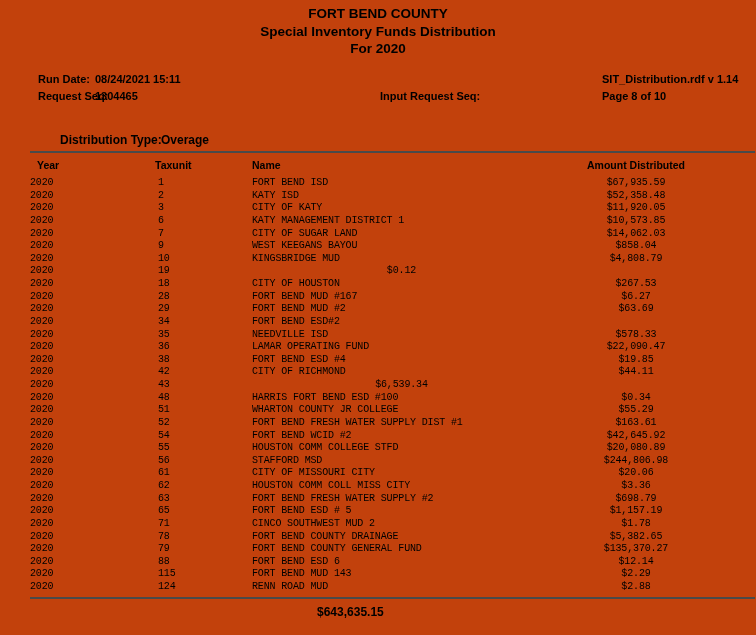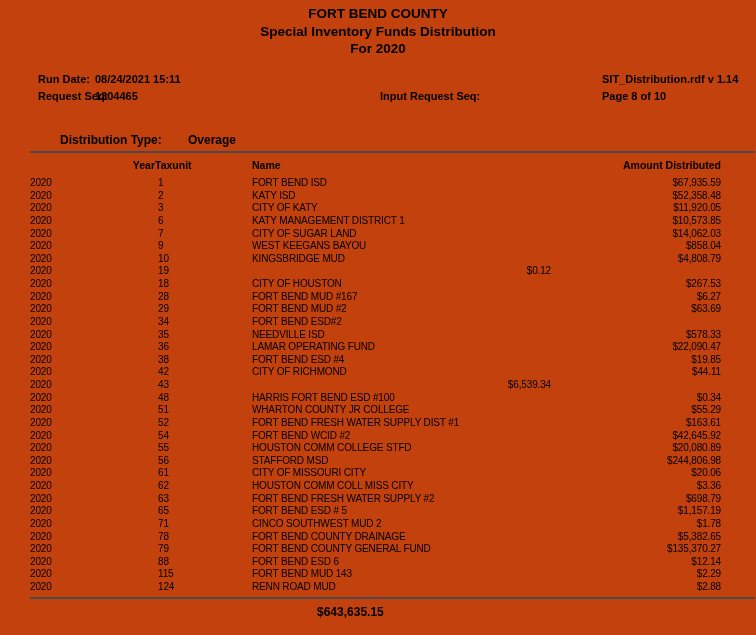--- a/index.html
+++ b/index.html
@@ -23,43 +23,43 @@
   .meta-row2 { top:90px; }
   .meta-item { position:absolute; white-space:nowrap; }
   .m-label  { left:38px; }
   .m-value  { left:95px; }
   .m-input  { left:380px; }
   .m-right  { left:602px; }
 
   
   .dist-row { position:absolute; top:133px; left:0; right:0; height:15px; font-weight:bold; font-size:12px; }
   .dist-label { position:absolute; left:38px; white-space:nowrap;margin-left:22px; }
-  .dist-value { position:absolute; left:188px; white-space:nowrap; }
+  .dist-value { position:absolute; left:161px; white-space:nowrap; }
 
   
   .rule { position:absolute; left:30px; width:725px; height:1px; background:#1c1c1c; border-top:2px solid #4a4a4a; }
   .rule-top   { top:151px; }
   .rule-total { top:597px; }
 
   
   .trow {
     display:grid;
     grid-template-columns:125px 97px 1fr 170px;
     padding-left:30px; padding-right:35px;
     white-space:nowrap;
   }
   .thead {
     position:absolute; top:158px; left:0; right:0;
     font-weight:bold; font-size:10.5px; height:15px; line-height:15px;
   }
-  .thead .c-year { padding-left:7px;text-align:right; }
+  .thead .c-year { padding-left:7px; }
   .tbody { position:absolute; top:177px; left:0; right:0; font-size:10px; letter-spacing:-0.15px; }
-  .tbody .trow { height:12.64px; line-height:12.64px; }
+  .tbody .trow { height:12.64px; line-height:12.64px;font-family:Liberation Mono, monospace; }
   .tbody .c-taxunit { padding-left:3px; }
-  .c-amount { text-align:right; }
+  .c-amount { text-align:center; }
 
   
   .total-row { position:absolute; top:605px; left:0; right:0; height:16px; font-weight:bold; font-size:12px; }
   .total-label  { position:absolute; left:60px; white-space:nowrap;margin-top:28px; }
   .total-amount { position:absolute; left:317px; white-space:nowrap; }
 </style>
 </head>
 <body>
 
 <div class="page">

